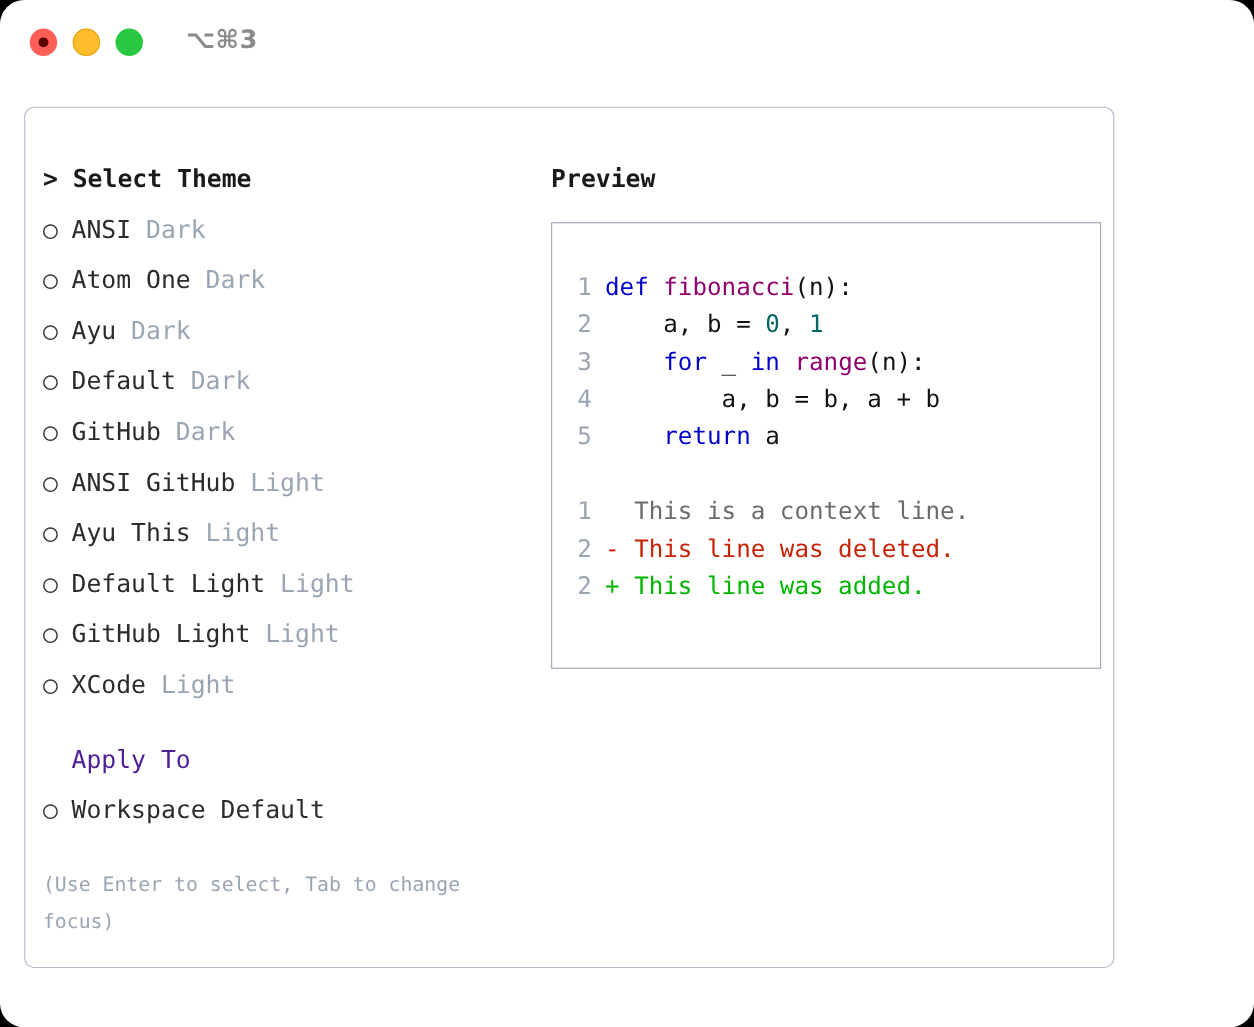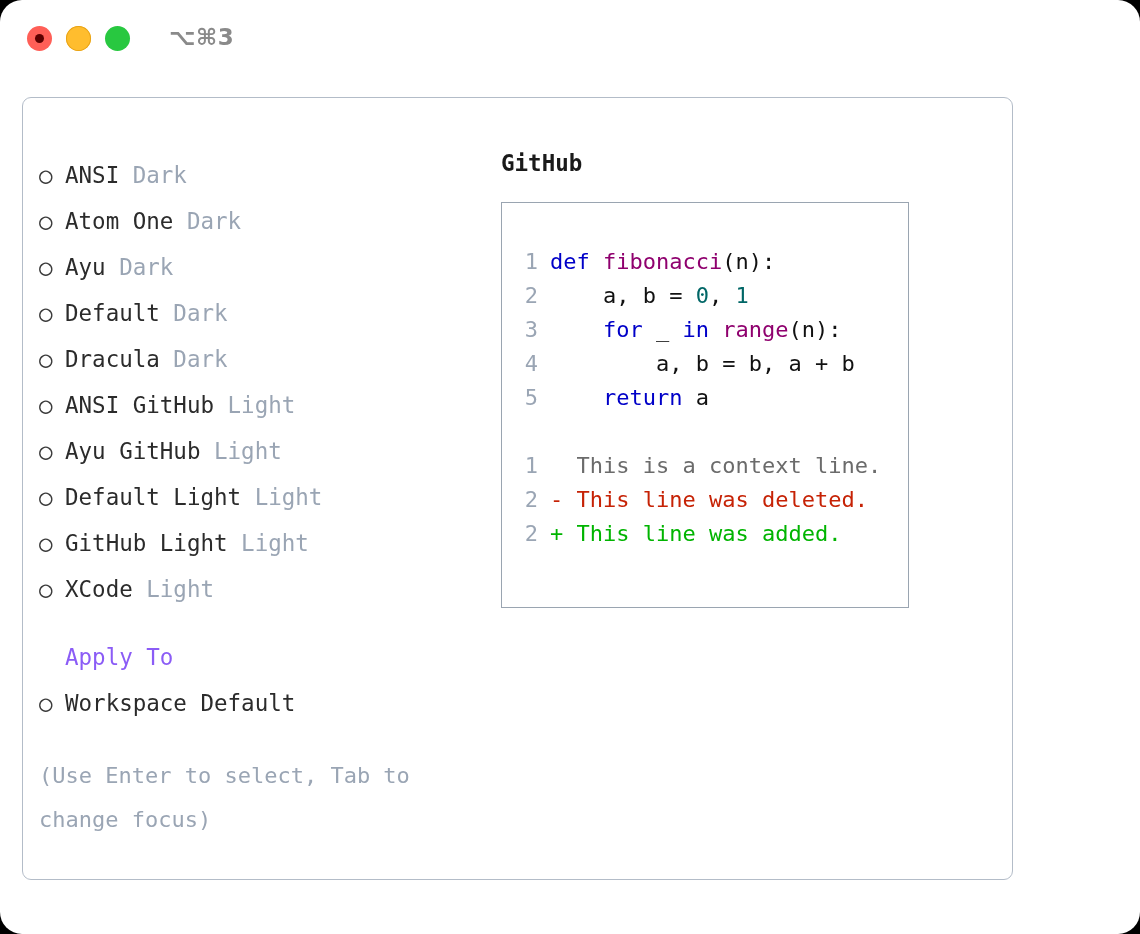--- a/index.html
+++ b/index.html
@@ -108,52 +108,52 @@
   }
   .opt.sel .mark { color: #00b33c; }
   .opt.sel .lbl  { color: #00b33c; }
   .opt .lbl { color: #2b2b2b; }
   .opt .cat {
     color: #9aa5b4;
   }
 
   .apply-head {
     font-size: 22.5px;
-    color: #8b5cf6;
+    color: #4c1d95;
     line-height: 34px;
     white-space: pre;
     padding-left: 26px;
   }
   .spacer-lg { height: 34px; }
   .spacer-md { height: 34px; }
 
   .hint {
-    font-size: 22px;
-    line-height: 44px;
+    font-size: 18px;
+    line-height: 34px;
     color: #9aa5b4;
     width: 410px;
     white-space: pre-wrap;
   }
 
   
   .right-col {
     position: absolute;
     left: 478px;
     top: 48px;
     width: 490px;
   }
   .preview-head {
     font-size: 22.5px;
     font-weight: bold;
     color: #1a1a1a;
     line-height: 34px;
   }
   .preview-box {
     margin-top: 22px;
-    width: 408px;
+    width: 500px;
     height: 406px;
     border: 1.6px solid #9aa5b1;
     box-sizing: border-box;
     background: #ffffff;
     position: relative;
   }
   .code {
     position: absolute;
     left: 14px;
     top: 42px;
@@ -187,46 +187,47 @@
       <span class="light red"></span>
       <span class="light yellow"></span>
       <span class="light green"></span>
     </div>
     <div class="shortcut">⌥⌘3</div>
   </div>
 
   <div class="panel">
 
     <div class="left-col">
+      <div class="section-head">&gt; Select Theme</div>
       <div id="theme-list">
           <div class="opt"><span class="mark">○</span><span class="lbl">ANSI</span><span class="cat"> Dark</span></div>
           <div class="opt"><span class="mark">○</span><span class="lbl">Atom One</span><span class="cat"> Dark</span></div>
           <div class="opt"><span class="mark">○</span><span class="lbl">Ayu</span><span class="cat"> Dark</span></div>
           <div class="opt"><span class="mark">○</span><span class="lbl">Default</span><span class="cat"> Dark</span></div>
-          <div class="opt"><span class="mark">○</span><span class="lbl">Dracula</span><span class="cat"> Dark</span></div>
+          <div class="opt"><span class="mark">○</span><span class="lbl">GitHub</span><span class="cat"> Dark</span></div>
           <div class="opt"><span class="mark">○</span><span class="lbl">ANSI GitHub</span><span class="cat"> Light</span></div>
-          <div class="opt"><span class="mark">○</span><span class="lbl">Ayu GitHub</span><span class="cat"> Light</span></div>
+          <div class="opt"><span class="mark">○</span><span class="lbl">Ayu This</span><span class="cat"> Light</span></div>
           <div class="opt"><span class="mark">○</span><span class="lbl">Default Light</span><span class="cat"> Light</span></div>
           <div class="opt"><span class="mark">○</span><span class="lbl">GitHub Light</span><span class="cat"> Light</span></div>
           <div class="opt"><span class="mark">○</span><span class="lbl">XCode</span><span class="cat"> Light</span></div>
         </div>
 
       <div class="spacer-lg"></div>
 
       <div class="apply-head">Apply To</div>
       <div id="apply-list">
           <div class="opt"><span class="mark">○</span><span class="lbl">Workspace Default</span></div>
         </div>
 
       <div class="spacer-md"></div>
 
       <div class="hint">(Use Enter to select, Tab to change focus)</div>
     </div>
 
     <div class="right-col">
-      <div class="preview-head">GitHub</div>
+      <div class="preview-head">Preview</div>
       <div class="preview-box">
         <div class="code" id="code-block"><div><span class="ln">1</span><span class="kw">def </span><span class="fn">fibonacci</span><span class="pln">(n):</span></div><div><span class="ln">2</span><span class="pln">    a, b = </span><span class="num">0</span><span class="pln">, </span><span class="num">1</span></div><div><span class="ln">3</span><span class="pln">    </span><span class="kw">for</span><span class="pln"> _ </span><span class="kw">in</span><span class="pln"> </span><span class="fn">range</span><span class="pln">(n):</span></div><div><span class="ln">4</span><span class="pln">        a, b = b, a + b</span></div><div><span class="ln">5</span><span class="pln">    </span><span class="kw">return</span><span class="pln"> a</span></div><div class="diff-gap"></div><div><span class="ln">1</span><span class="dl-ctx"> </span><span class="dl-ctx"> This is a context line.</span></div><div><span class="ln">2</span><span class="dl-del">-</span><span class="dl-del"> This line was deleted.</span></div><div><span class="ln">2</span><span class="dl-add">+</span><span class="dl-add"> This line was added.</span></div></div>
       </div>
     </div>
 
   </div>
 </div>
 
 </body></html>

